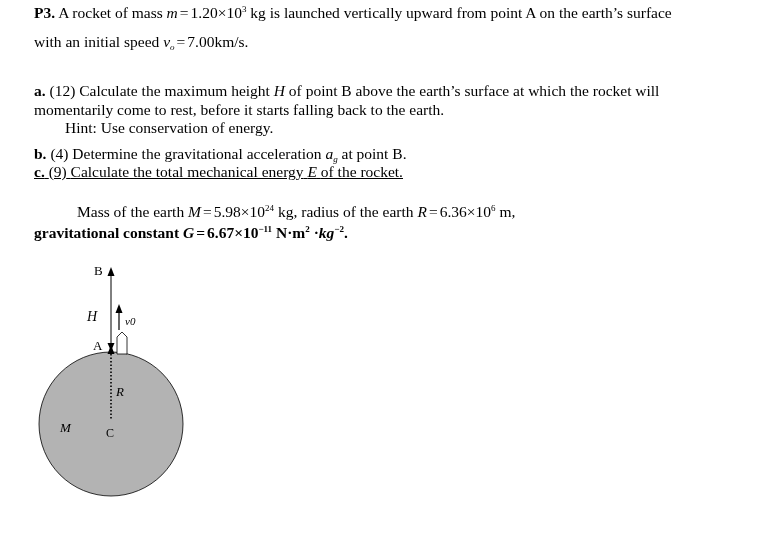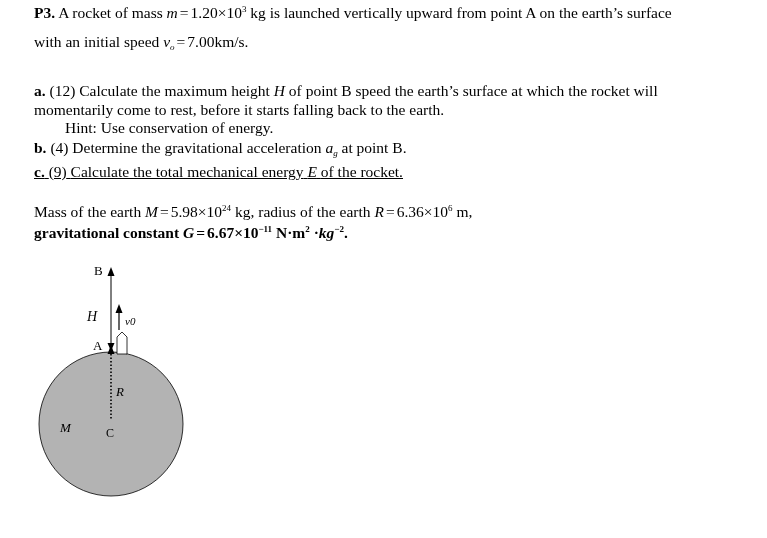--- a/index.html
+++ b/index.html
@@ -27,42 +27,42 @@
 <div class="line" style="top:33px;">
   <span>with an initial speed</span>
   <span class="i">v</span><sub class="i">o</sub><span class="eq">=</span><span>7.00</span><span>km/s.</span>
 </div>
 
 <div class="line" style="top:82px;">
   <span class="b">a.</span>
   <span>(12)</span>
   <span>Calculate the maximum height</span>
   <span class="i">H</span>
-  <span>of point B speed the earth’s surface at which the rocket will</span>
+  <span>of point B above the earth’s surface at which the rocket will</span>
 </div>
 <div class="line" style="top:101px;">momentarily come to rest, before it starts falling back to the earth.</div>
 <div class="line indent" style="top:119px;">Hint: Use conservation of energy.</div>
 
-<div class="line" style="top:139px;">
+<div class="line" style="top:145px;">
   <span class="b">b.</span>
   <span>(4)</span>
   <span>Determine the gravitational acceleration</span>
   <span class="i">a</span><sub class="i">g</sub>
   <span>at point B.</span>
 </div>
 
 <div class="line" style="top:163px;text-decoration:underline;">
   <span class="b">c.</span>
   <span>(9)</span>
   <span>Calculate the total mechanical energy</span>
   <span class="i">E</span>
   <span>of the rocket.</span>
 </div>
 
-<div class="line" style="top:203px;">
+<div class="line" style="top:203px;margin-left:43px;">
   <span>Mass of the earth</span>
   <span class="i">M</span><span class="eq">=</span><span>5.98×10</span><sup>24</sup>
   <span>kg, radius of the earth</span>
   <span class="i">R</span><span class="eq">=</span><span>6.36×10</span><sup>6</sup>
   <span>m,</span>
 </div>
 <div class="line" style="top:224px;font-weight:bold;">
   <span>gravitational constant</span>
   <span class="i">G</span><span class="eq">=</span><span>6.67×10</span><sup>−11</sup>
   <span>N·m</span><sup>2</sup>&nbsp;·<span class="i">kg</span><sup>−2</sup><span>.</span>

